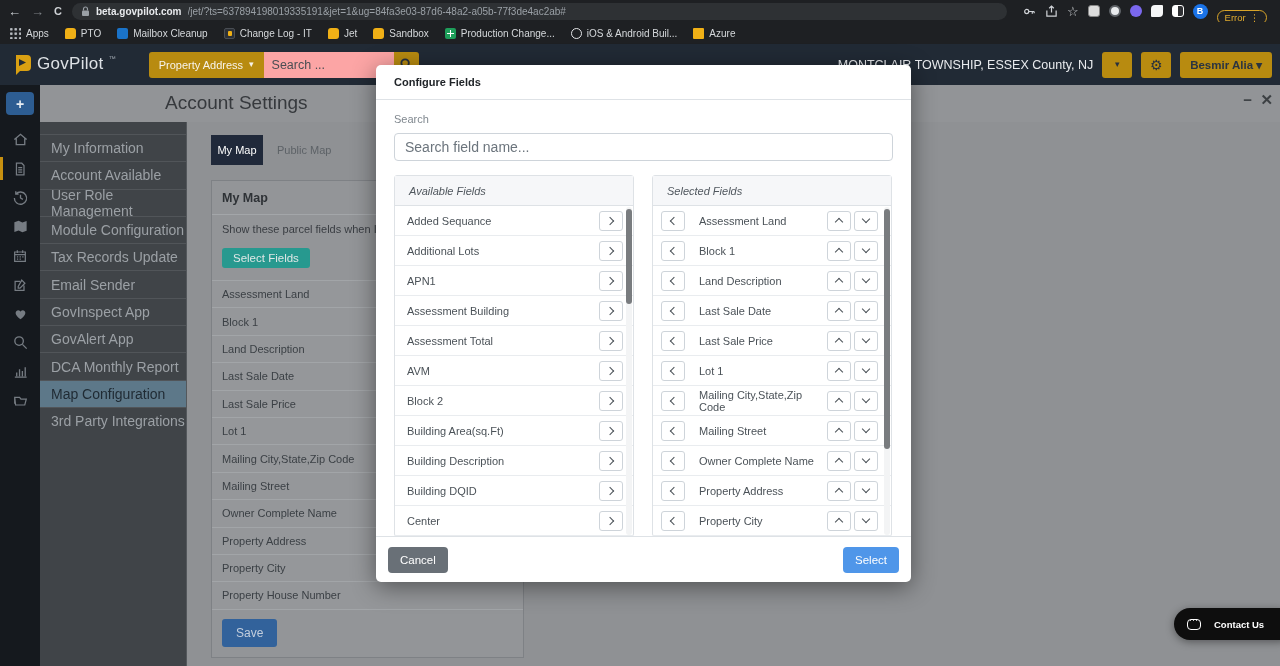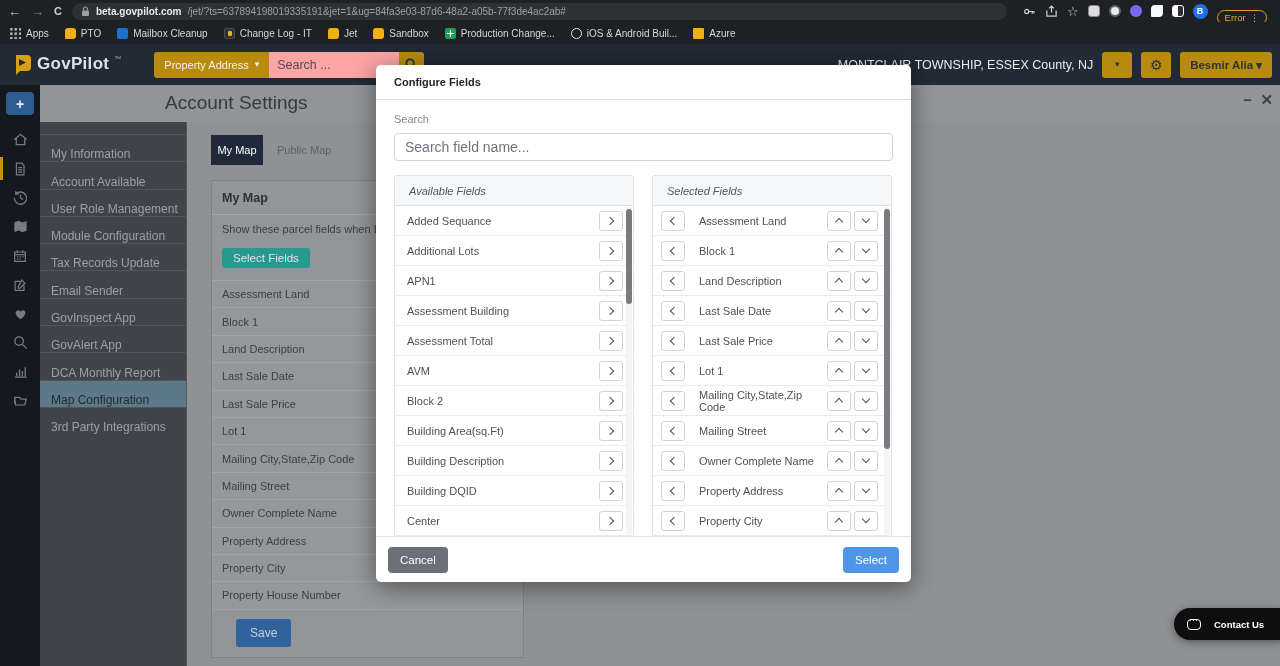--- a/index.html
+++ b/index.html
@@ -27,21 +27,21 @@
   .fav-dark::after{content:'';position:absolute;left:3px;top:2px;width:4px;height:5px;background:#f0b016;border-radius:1px;}
   .fav-sheet{background:#1e9e5a;}
   .fav-sheet::after{content:'';position:absolute;left:2px;top:2px;right:2px;bottom:2px;background:
     linear-gradient(#fff,#fff) 0 50%/100% 1px no-repeat,linear-gradient(#fff,#fff) 50% 0/1px 100% no-repeat;}
   .fav-circle{background:transparent;border:1.5px solid #e4e6e9;border-radius:50%;}
   .fav-folder{background:#f0b016;border-radius:1px;}
 
   
   .app-header{position:absolute;left:0;top:44px;width:1280px;height:41px;background:#212a35;display:flex;align-items:center;z-index:5;}
   .brand{display:flex;align-items:flex-start;margin-left:13px;gap:5px;}
-  .brand-text{color:#dde1e5;font-size:17px;font-weight:bold;letter-spacing:.3px;}
+  .brand-text{color:#dde1e5;font-size:17px;font-weight:normal;letter-spacing:.3px;}
   .brand-tm{color:#9aa2ab;font-size:7px;margin-top:1px;}
   .cat-btn{margin-left:33px;background:#b88b10;color:#f7f3ea;font-size:11px;height:26px;padding:0 10px;border:none;border-radius:3px 0 0 3px;display:flex;align-items:center;gap:6px;cursor:pointer;}
   .hdr-search{width:130px;height:26px;background:#fca5a5;border:none;font-size:12.5px;color:#4a4e53;padding:0 8px;}
   .hdr-search::placeholder{color:#4a4e53;}
   .search-btn{width:25px;height:26px;background:#b88b10;border:none;border-radius:0 3px 3px 0;display:flex;align-items:center;justify-content:center;cursor:pointer;}
   .hdr-right{margin-left:auto;display:flex;align-items:center;gap:9px;margin-right:8px;}
   .muni{color:#e9ebee;font-size:12.5px;}
   .gold-btn{background:#b88b10;border:none;border-radius:3px;height:26px;display:flex;align-items:center;justify-content:center;color:#27313e;cursor:pointer;}
   .caret{font-size:9px;line-height:1;}
   .user-btn{font-size:11.5px;padding:0 10px;gap:6px;color:#2a3441;font-weight:bold;}
@@ -55,35 +55,35 @@
   .rail-ic .filled{fill:#767c83;stroke:none;}
 
   
   .band{position:absolute;left:40px;top:85px;width:1240px;height:37px;background:#929497;z-index:3;}
   .band-title{position:absolute;left:125px;top:7px;font-size:19px;color:#36393d;}
   .win-ctrl{position:absolute;top:6px;font-size:15px;font-weight:bold;color:#3c4043;cursor:pointer;}
   .win-min{right:28px;}
   .win-close{right:7px;}
 
   .nav-col{position:absolute;left:40px;top:122px;width:147px;height:544px;background:#404448;border-right:1px solid #54585c;padding-top:12px;z-index:3;}
-  .nav-item{height:27.3px;display:flex;align-items:flex-end;padding-left:11px;font-size:12px;color:#9ba0a5;border-top:1px solid #515559;cursor:pointer;}
+  .nav-item{height:27.3px;display:flex;align-items:center;padding-left:11px;font-size:14px;color:#9ba0a5;border-top:1px solid #515559;cursor:pointer;}
   .nav-item.active{background:#5d7889;color:#1f2a33;}
 
   .main-area{position:absolute;left:187px;top:122px;width:1093px;height:544px;background:#8f9194;z-index:3;}
   .tabs{display:flex;margin:13px 0 0 24px;}
   .tab{height:30px;display:flex;align-items:center;justify-content:center;font-size:11px;cursor:pointer;}
   .tab.active{width:52px;background:#20293a;color:#fdfdfd;}
   .tab.plain{padding:0 14px;color:#5d6267;}
   .panel{margin:15px 0 0 24px;width:313px;border:1px solid #7e8185;background:#939598;}
   .panel-header{padding:10px 10px 9px;font-size:12.5px;font-weight:bold;color:#2e3236;border-bottom:1px solid #a3a6a9;}
   .panel-desc{padding:8px 10px 0;font-size:11px;color:#393d42;white-space:nowrap;overflow:hidden;}
   .teal-btn{margin:13px 0 12px 10px;background:#27998f;color:#dfe7e6;border:none;border-radius:3px;font-size:11.5px;padding:4px 11px;cursor:pointer;}
   .pfield{height:27.4px;display:flex;align-items:center;padding-left:10px;font-size:11px;color:#3b4045;border-top:1px solid #a2a5a8;background:#95979a;}
   .save-wrap{border-top:1px solid #a2a5a8;padding:9px 10px 10px;}
-  .save-btn{background:#32629b;color:#c3cedd;border:none;border-radius:3px;font-size:12px;padding:7px 14px;cursor:pointer;margin-left:14px;}
+  .save-btn{background:#32629b;color:#c3cedd;border:none;border-radius:3px;font-size:12px;padding:7px 14px;cursor:pointer;}
 
   
   .modal{position:absolute;left:376px;top:65px;width:535px;height:517px;background:#fff;border-radius:5px;box-shadow:0 5px 25px rgba(0,0,0,.45);z-index:20;}
   .modal-header{height:35px;border-bottom:1px solid #dee2e6;display:flex;align-items:center;padding-left:18px;font-size:11px;font-weight:bold;color:#212529;}
   .modal-body{padding:13px 18px 0;}
   .m-label{font-size:11px;color:#80888f;margin-bottom:8px;}
   .m-search{width:499px;height:28px;border:1px solid #ced4da;border-radius:4px;font-size:14px;color:#495057;padding:0 10px;outline:none;}
   .m-search::placeholder{color:#6c757d;}
   .cols{display:flex;gap:18px;margin-top:14px;}
   .col{width:240px;border:1px solid #dee2e6;border-radius:3px;}

